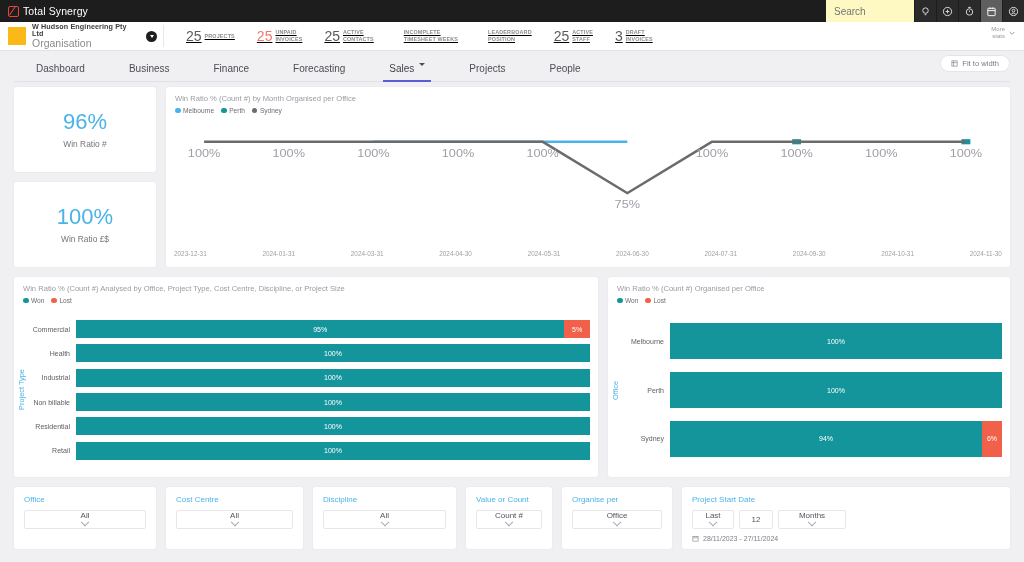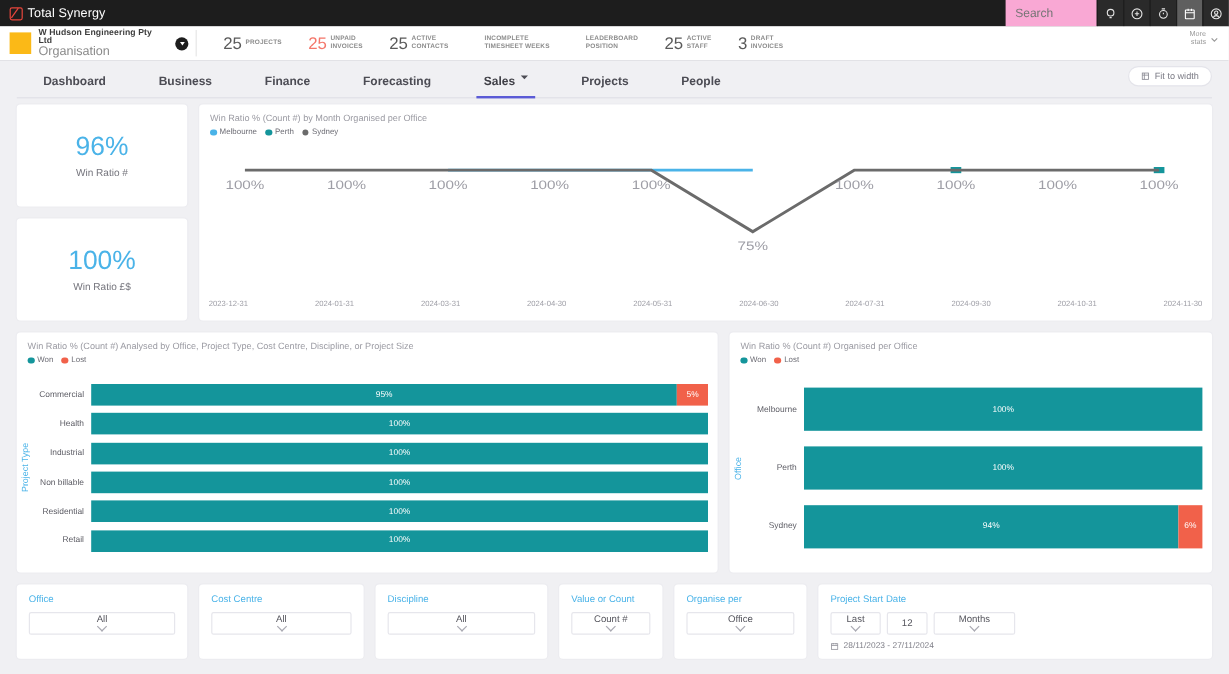--- a/index.html
+++ b/index.html
@@ -23,21 +23,21 @@
     position: relative; transform: rotate(0deg);
   }
   .brand-mark::after {
     content: ""; position: absolute; left: 3.4px; top: -0.6px;
     width: 1.4px; height: 9.5px; background: #e8463c;
     transform: rotate(35deg);
   }
   .brand-name { color: #fff; font-size: 10.5px; letter-spacing: .1px; }
   .topbar-spacer { flex: 1; }
   .search-box {
-    width: 76px; background: #f9a8d4; display: flex; align-items: center;
+    width: 88px; background: #fef9c3; display: flex; align-items: center;
     padding-left: 8px;
   }
   .search-box input {
     border: none; outline: none; font-size: 10px; color: #555;
     font-family: "Liberation Sans", sans-serif; width: 100%;
     background: transparent;
   }
   .topicons { display: flex; }
   .topicon {
     width: 22px; display: flex; align-items: center; justify-content: center;
@@ -63,21 +63,21 @@
   .org-sub { font-size: 10.5px; color: #8b8b8b; }
   .org-caret {
     width: 11px; height: 11px; border-radius: 50%; background: #1d1d1d;
     display: flex; align-items: center; justify-content: center; margin-left: 6px;
   }
   .org-caret::after {
     content: ""; border-left: 2.6px solid transparent; border-right: 2.6px solid transparent;
     border-top: 3px solid #fff; margin-top: 1px;
   }
   .stats-divider { width: 1px; height: 22px; background: #e6e6e6; margin-left: 6px; }
-  .stat { display: flex; align-items: center; gap: 3px; padding-left: 22px; }
+  .stat { display: flex; align-items: center; gap: 3px; padding-left: 22px; text-decoration: underline; }
   .stat-num { font-size: 14px; color: #5a5a5a; font-weight: 300; }
   .stat-num.alert { color: #f4776b; }
   .stat-lbl {
     font-size: 5.4px; color: #8c8c8c; text-transform: uppercase;
     line-height: 1.25; letter-spacing: .15px; font-weight: bold;
   }
   .stat.nonum { padding-left: 30px; }
   .more-stats {
     position: absolute; right: 8px; top: 4px;
     display: flex; align-items: center; gap: 3px;
@@ -89,21 +89,21 @@
     height: 31px; background: #f0f0f3;
     display: flex; align-items: flex-end;
     position: relative; padding-left: 14px;
   }
   .navbar::after {
     content:""; position:absolute; left:14px; right:14px; bottom:0;
     height:1px; background:#e0e0e6;
   }
   .tab {
     font-size: 10px; color: #4c4c54; padding: 0 22px 8px 22px;
-    position: relative; display: flex; align-items: flex-start; gap: 5px; font-weight: bold;
+    position: relative; display: flex; align-items: flex-start; gap: 5px;
   }
   .tab.active { color: #3f3f46; }
   .tab.active::after {
     content: ""; position: absolute; left: 16px; right: 16px; bottom: 0;
     height: 2px; background: #5b5bd6; z-index: 2;
   }
   .tab .caret {
     border-left: 3px solid transparent; border-right: 3px solid transparent;
     border-top: 3.4px solid #4c4c54;
   }

